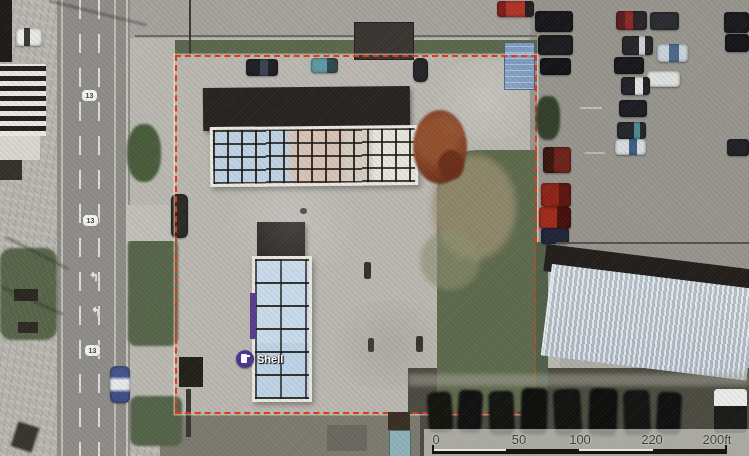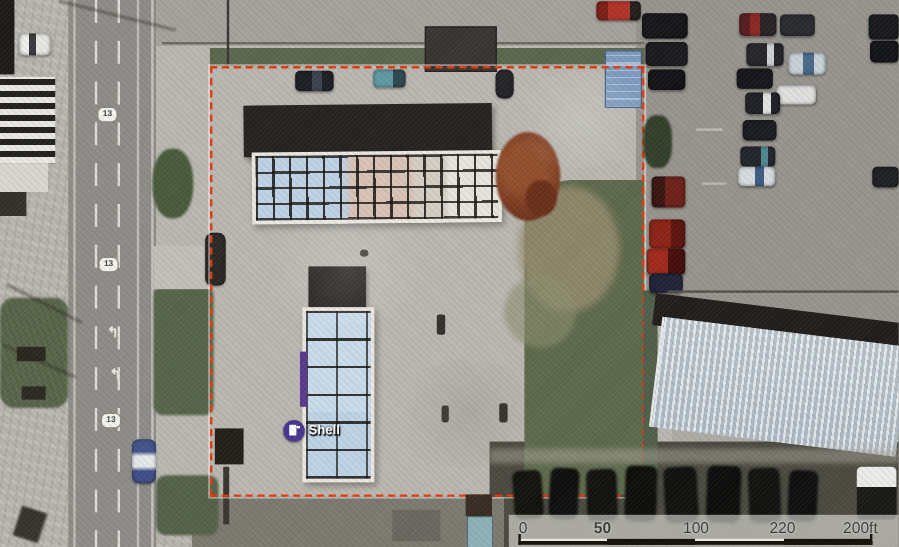--- a/index.html
+++ b/index.html
@@ -210,21 +210,21 @@
   <div class="abs" style="left:388px;top:412px;width:22px;height:18px;background:#3a2e24;"></div>
   <div class="abs" style="left:327px;top:425px;width:40px;height:26px;background:#6b6860;"></div>
 
   <div class="abs noise" style="left:0;top:0;width:749px;height:456px;"></div>
   <div class="abs blotch" style="left:210px;top:180px;width:160px;height:90px;background:radial-gradient(circle,rgba(255,255,255,.14),transparent 70%);"></div>
   <div class="abs blotch" style="left:420px;top:60px;width:130px;height:80px;background:radial-gradient(circle,rgba(255,255,255,.16),transparent 70%);"></div>
   <div class="abs blotch" style="left:320px;top:300px;width:140px;height:90px;background:radial-gradient(circle,rgba(90,85,70,.14),transparent 70%);"></div>
 
   <div class="abs scale-strip" style="left:424px;top:429px;width:325px;height:27px;">
     <span class="scale-label" style="left:12px;">0</span>
-    <span class="scale-label" style="left:78px;font-weight:bold;">50</span>
+    <span class="scale-label" style="left:95px;">50</span>
     <span class="scale-label" style="left:156px;">100</span>
     <span class="scale-label" style="left:228px;">220</span>
     <span class="scale-label" style="left:293px;">200ft</span>
     <div class="abs scale-line" style="left:8px;top:20px;width:295px;height:5px;"></div>
     <div class="abs tick" style="left:8px;top:16px;"></div>
     <div class="abs tick" style="left:301px;top:16px;"></div>
   </div>
 
 </div>
 

